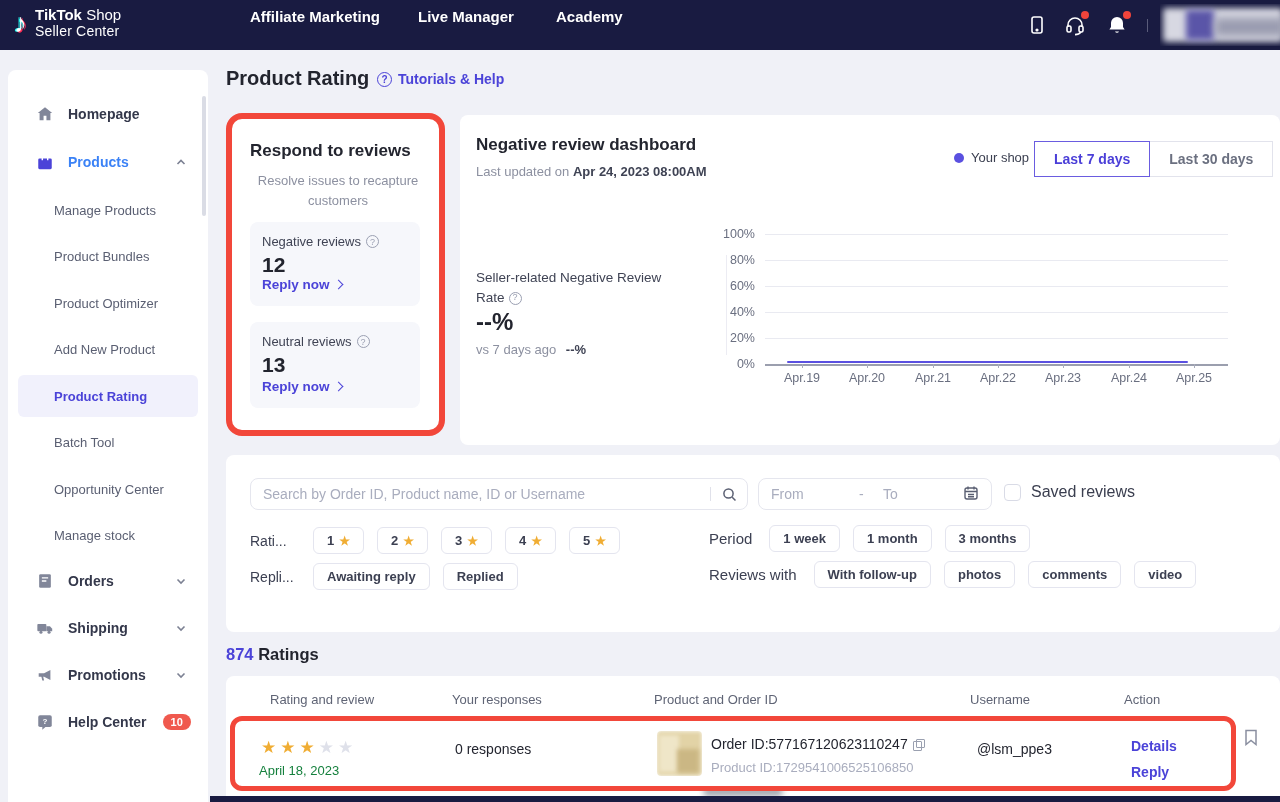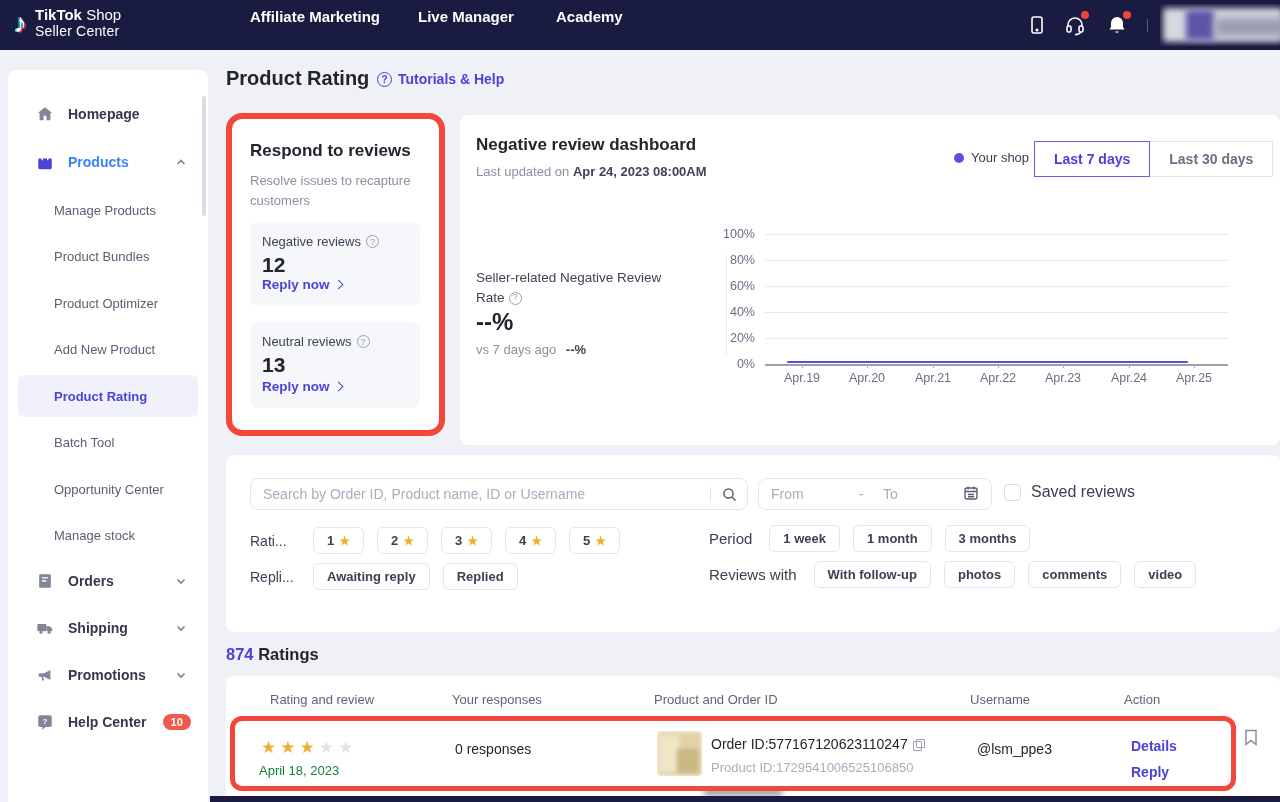--- a/index.html
+++ b/index.html
@@ -38,21 +38,21 @@
 
   
   .page-title { left:226px; top:67px; font-size:20px; font-weight:700; color:#22242e; }
   .tutorials { left:377px; top:71px; display:flex; align-items:center; gap:6px; color:#4b43d8; font-size:14px; font-weight:700; cursor:pointer; }
   .qcircle { width:15px; height:15px; border:1.4px solid #4b43d8; border-radius:50%; font-size:10px; font-weight:700; display:flex; align-items:center; justify-content:center; color:#4b43d8; }
 
   
   .annotation { border:6px solid #f2473a; border-radius:16px; background:#fff; z-index:8; }
 
   
-  .respond-box { left:226px; top:113px; width:219px; height:323px; }
+  .respond-box { left:226px; top:113px; width:219px; height:323px;text-align:center; }
   .respond-title { left:18px; top:22px; font-size:17px; font-weight:700; color:#23252f; }
   .respond-sub { left:18px; top:52px; width:176px; font-size:13px; color:#8c90a0; line-height:1.5; }
   .mini-card { position:absolute; left:18px; width:170px; background:#f6f7fb; border-radius:8px; }
   .mini-label { position:absolute; left:12px; top:12px; display:flex; align-items:center; gap:5px; font-size:13px; color:#3f4354; }
   .info { width:13px; height:13px; border:1.2px solid #9ba0b2; border-radius:50%; color:#9ba0b2; font-size:9px; display:flex; align-items:center; justify-content:center; cursor:pointer; }
   .mini-value { position:absolute; left:12px; top:31px; font-size:21px; font-weight:700; color:#22242e; }
   .replynow { position:absolute; left:12px; bottom:14px; display:flex; align-items:center; gap:5px; color:#4b43d8; font-size:13.5px; font-weight:700; cursor:pointer; }
   .rchev { width:7px; height:7px; border-right:1.8px solid #4b43d8; border-top:1.8px solid #4b43d8; transform:rotate(45deg); }
 
   

